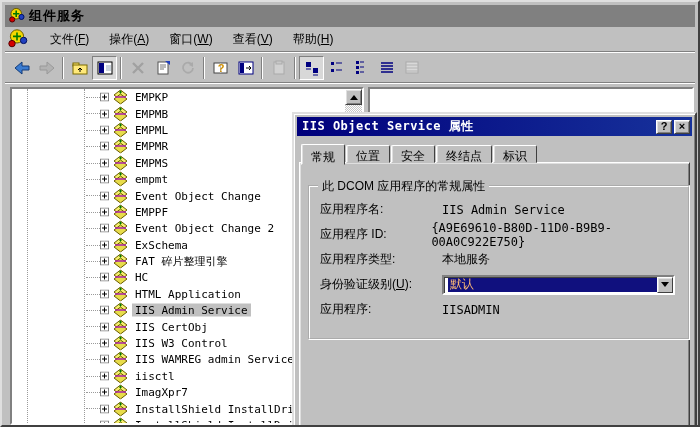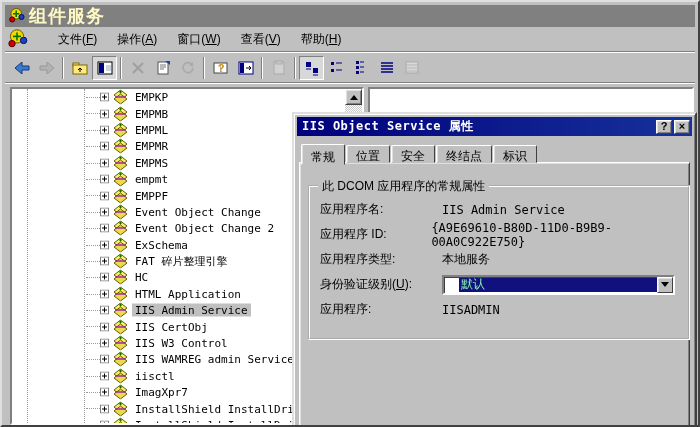--- a/index.html
+++ b/index.html
@@ -8,24 +8,24 @@
     position:relative; width:700px; height:427px; overflow:hidden;
     background:#c0c0c0;
     border:2px solid; border-color:#dfdfdf #404040 #404040 #dfdfdf;
     font-family:"Liberation Sans", sans-serif; font-size:12px; color:#000;
   }
   
   .titlebar {
     position:absolute; left:3px; top:3px; right:3px; height:22px;
     background:#808080; display:flex; align-items:center; padding:0 4px; gap:4px;
   }
-  .titlebar .wtitle { color:#fef9c3; font-weight:bold; font-size:18px; letter-spacing:1px; }
+  .titlebar .wtitle { color:#000000; font-weight:bold; font-size:13px; letter-spacing:1px; }
   .menubar {
     position:absolute; left:3px; top:26px; right:3px; height:24px;
-    display:flex; align-items:center; gap:20px; padding-left:3px;
+    display:flex; align-items:center; gap:12px; padding-left:3px;
     border-bottom:1px solid #808080; box-shadow:0 1px 0 #ffffff;
   }
   .mitem { padding:3px 10px; cursor:default; }
   .toolbar {
     position:absolute; left:3px; top:51px; right:3px; height:30px;
     display:flex; align-items:center; padding-left:4px;
     border-bottom:1px solid #808080; box-shadow:0 1px 0 #ffffff;
   }
   .tbtn { width:25px; height:24px; display:flex; align-items:center; justify-content:center; border:1px solid transparent; }
   .tbtn.pressed { border-color:#808080 #ffffff #ffffff #808080; background:#d8d8d8; }
@@ -99,21 +99,21 @@
   .gb-label { position:absolute; left:8px; top:-9px; background:#c0c0c0; padding:0 4px; font-size:12px; }
   .gb-inner { position:absolute; left:10px; right:6px; top:10px; bottom:4px; }
   .frow { height:25px; display:flex; align-items:center; }
   .flabel { width:122px; font-size:12px; }
   .fvalue { font-family:"DejaVu Sans Mono","Liberation Mono",monospace; font-size:12px; }
   .combo {
     width:233px; height:20px; background:#fff; position:relative;
     border:2px solid; border-color:#808080 #ffffff #ffffff #808080;
     box-shadow:inset 1px 1px 0 #404040; display:flex; align-items:stretch;
   }
-  .combo-text { flex:1; margin:1px 0 1px 15px; background:#10107e; color:#86efac;
+  .combo-text { flex:1; margin:1px 0 1px 4px; background:#10107e; color:#fdba74;
     display:flex; align-items:center; padding:0 2px; font-size:12px; }
   .combo-arrow { width:16px; background:#c0c0c0; border:1px solid;
     border-color:#ffffff #404040 #404040 #ffffff; box-shadow:inset 1px 1px 0 #dfdfdf;
     display:flex; align-items:center; justify-content:center; }
   .tri-down { width:0; height:0; border:4px solid transparent; border-top:5px solid #000; margin-top:4px; }
   u { text-decoration:underline; }
 </style>
 </head>
 <body>
 
@@ -345,35 +345,35 @@
           <span class="plus"><svg width="9" height="9" viewBox="0 0 9 9" xmlns="http://www.w3.org/2000/svg">
               <rect x="0.5" y="0.5" width="8" height="8" fill="#fff" stroke="#808080"></rect>
    <path d="M2 4.5h5M4.5 2v5" stroke="#000"></path>
             </svg></span>
           <span class="ticon"><svg width="15" height="15" viewBox="0 0 15 15" xmlns="http://www.w3.org/2000/svg">
               <polygon points="7.5,0.5 14,5.5 7.5,10.5 1,5.5" fill="#f5ef6a" stroke="#6b5c00"></polygon>
    <polygon points="7.5,4.5 14,9.5 7.5,14.5 1,9.5" fill="#e8dc4a" stroke="#6b5c00"></polygon>
    <path d="M2 7.5L13 7.5" stroke="#aa22aa" stroke-width="1.5"></path>
    <path d="M7.5 1v3M6 2.5h3" stroke="#007700"></path>
             </svg></span>
+          <span class="tlabel">Event Object Change</span>
+        </div>
+        <div class="trow">
+          <span class="conn"></span>
+          <span class="plus"><svg width="9" height="9" viewBox="0 0 9 9" xmlns="http://www.w3.org/2000/svg">
+              <rect x="0.5" y="0.5" width="8" height="8" fill="#fff" stroke="#808080"></rect>
+   <path d="M2 4.5h5M4.5 2v5" stroke="#000"></path>
+            </svg></span>
+          <span class="ticon"><svg width="15" height="15" viewBox="0 0 15 15" xmlns="http://www.w3.org/2000/svg">
+              <polygon points="7.5,0.5 14,5.5 7.5,10.5 1,5.5" fill="#f5ef6a" stroke="#6b5c00"></polygon>
+   <polygon points="7.5,4.5 14,9.5 7.5,14.5 1,9.5" fill="#e8dc4a" stroke="#6b5c00"></polygon>
+   <path d="M2 7.5L13 7.5" stroke="#aa22aa" stroke-width="1.5"></path>
+   <path d="M7.5 1v3M6 2.5h3" stroke="#007700"></path>
+            </svg></span>
           <span class="tlabel">EMPPF</span>
-        </div>
-        <div class="trow">
-          <span class="conn"></span>
-          <span class="plus"><svg width="9" height="9" viewBox="0 0 9 9" xmlns="http://www.w3.org/2000/svg">
-              <rect x="0.5" y="0.5" width="8" height="8" fill="#fff" stroke="#808080"></rect>
-   <path d="M2 4.5h5M4.5 2v5" stroke="#000"></path>
-            </svg></span>
-          <span class="ticon"><svg width="15" height="15" viewBox="0 0 15 15" xmlns="http://www.w3.org/2000/svg">
-              <polygon points="7.5,0.5 14,5.5 7.5,10.5 1,5.5" fill="#f5ef6a" stroke="#6b5c00"></polygon>
-   <polygon points="7.5,4.5 14,9.5 7.5,14.5 1,9.5" fill="#e8dc4a" stroke="#6b5c00"></polygon>
-   <path d="M2 7.5L13 7.5" stroke="#aa22aa" stroke-width="1.5"></path>
-   <path d="M7.5 1v3M6 2.5h3" stroke="#007700"></path>
-            </svg></span>
-          <span class="tlabel">Event Object Change</span>
         </div>
         <div class="trow">
           <span class="conn"></span>
           <span class="plus"><svg width="9" height="9" viewBox="0 0 9 9" xmlns="http://www.w3.org/2000/svg">
               <rect x="0.5" y="0.5" width="8" height="8" fill="#fff" stroke="#808080"></rect>
    <path d="M2 4.5h5M4.5 2v5" stroke="#000"></path>
             </svg></span>
           <span class="ticon"><svg width="15" height="15" viewBox="0 0 15 15" xmlns="http://www.w3.org/2000/svg">
               <polygon points="7.5,0.5 14,5.5 7.5,10.5 1,5.5" fill="#f5ef6a" stroke="#6b5c00"></polygon>
    <polygon points="7.5,4.5 14,9.5 7.5,14.5 1,9.5" fill="#e8dc4a" stroke="#6b5c00"></polygon>

